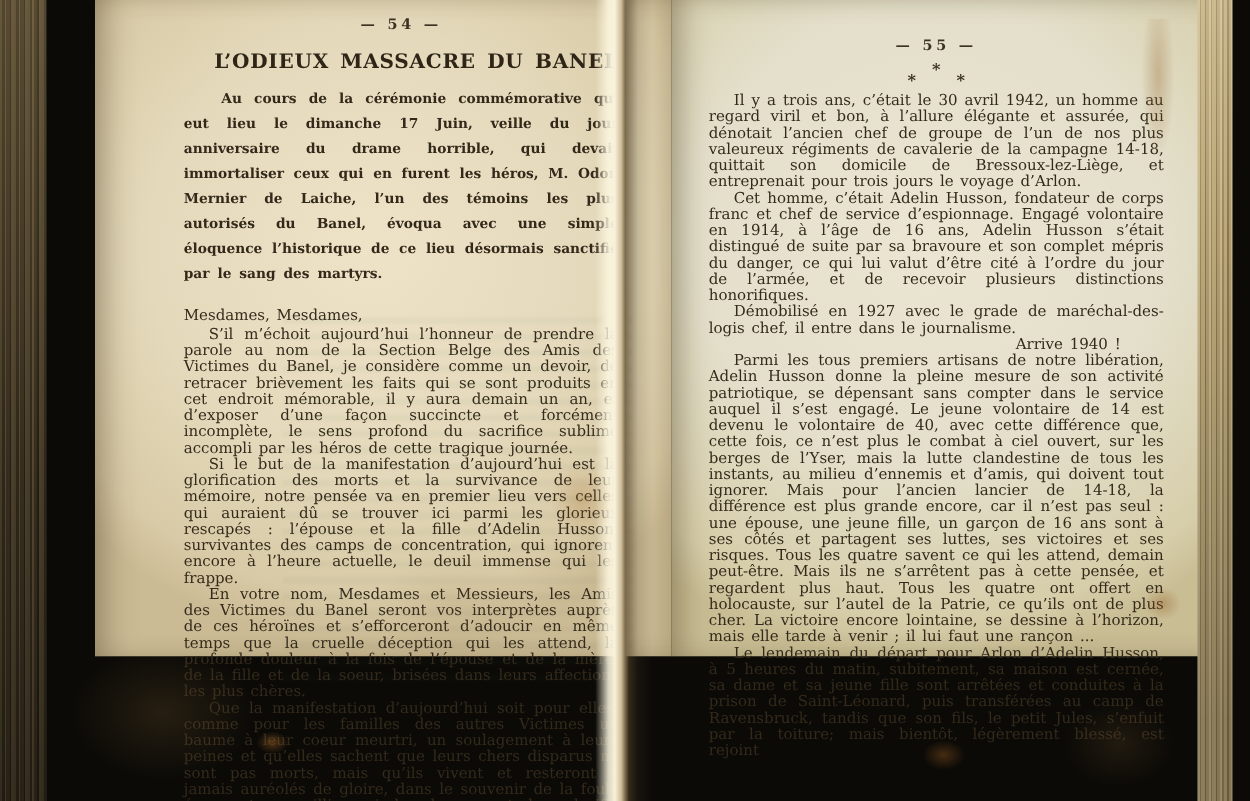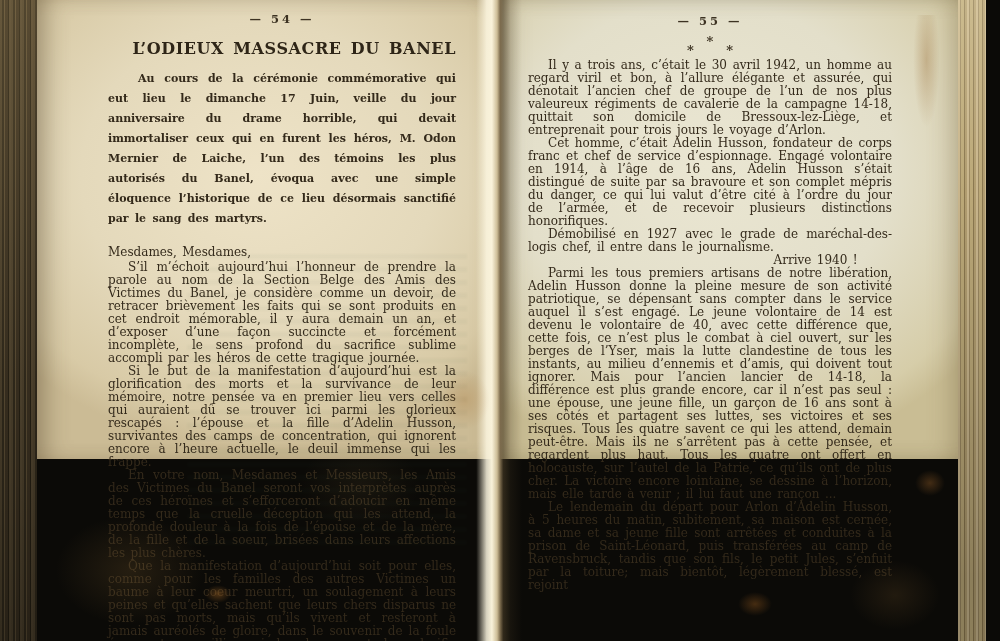--- a/index.html
+++ b/index.html
@@ -34,21 +34,21 @@
   .edge-right{
     position:absolute;left:958px;top:0;width:30px;height:641px;
     background:
       linear-gradient(180deg, rgba(255,244,210,.25), rgba(0,0,0,0) 30%, rgba(0,0,0,.25) 90%),
       repeating-linear-gradient(90deg,
         #c8b58c 0 2px, #9a8760 2px 3px, #bba878 3px 6px,
         #8a774f 6px 7px, #b09c6f 7px 9px);
   }
   .black-right{position:absolute;left:986px;top:0;width:14px;height:641px;background:var(--background);}
 
-  .page{position:absolute;top:0;height:459px;}
+  .page{position:absolute;top:0;height:525px;margin-left:39px;}
   .page-left{
     left:37px;width:461px;
     background:
       radial-gradient(ellipse 70% 60% at 48% 38%, #eee3c7 0%, var(--paper-left) 55%, #d8caa6 88%, #cbbb95 100%);
     box-shadow:
       inset 18px 0 26px -12px rgba(70,55,30,.45),
       inset -14px 0 22px -10px rgba(120,100,60,.35);
   }
   .page-right{
     left:498px;width:460px;
@@ -67,21 +67,21 @@
       rgba(253,247,225,.85) 32%,
       var(--edge-highlight) 42%,
       #cdbd97 52%,
       var(--gutter-shadow) 58%,
       rgba(80,66,42,.55) 64%,
       rgba(80,66,42,.18) 78%,
       rgba(0,0,0,0) 100%);
   }
 
   .page-inner-left{position:absolute;left:71px;top:12px;width:348px;}
-  .page-inner-right{position:absolute;left:30px;top:14px;width:364px;}
+  .page-inner-right{position:absolute;left:30px;top:29px;width:364px;}
 
   .pageno{
     text-align:center;font-size:11.5px;font-weight:bold;
     letter-spacing:3px;color:#3c3222;
   }
   .title{
     margin-top:13px;text-align:right;
     font-size:16px;font-weight:bold;letter-spacing:.6px;
     word-spacing:3px;color:#2e2517;
   }

